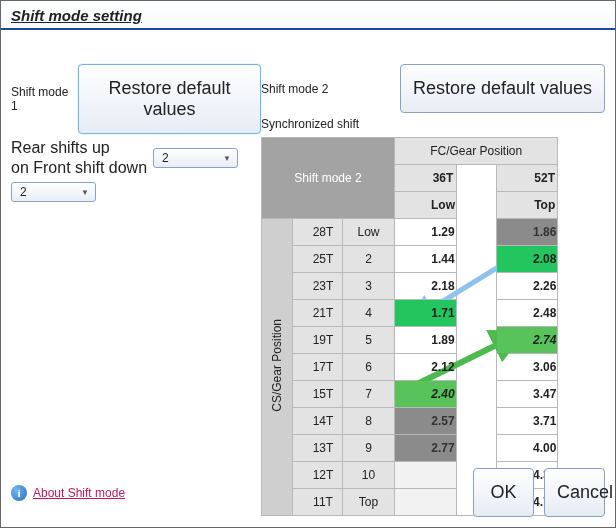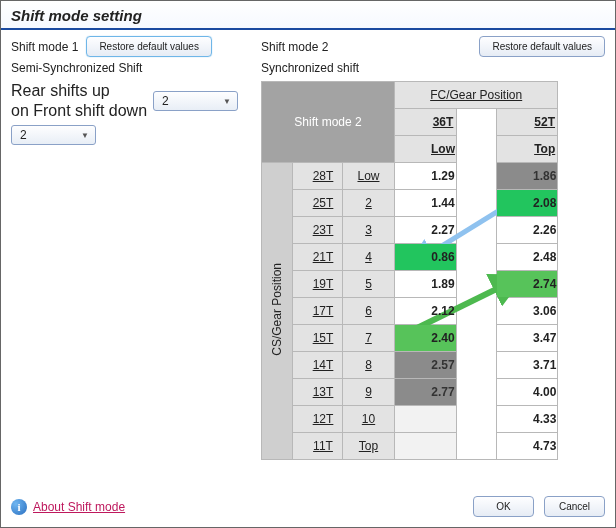--- a/index.html
+++ b/index.html
@@ -14,38 +14,40 @@
     border: 1px solid #666;
     position: relative;
   }
   .titlebar {
     padding: 6px 10px 4px 10px;
     font-size: 15px;
     font-weight: bold;
     font-style: italic;
     border-bottom: 2px solid #1a4aa0;
     background: linear-gradient(#fff,#f6f9ff);
+    text-decoration: underline;
   }
   .columns {
     display: flex;
     padding: 6px 10px 0 10px;
   }
   .col-left { width: 250px; }
   .col-right { flex:1; }
   .mode-head {
     display:flex;
     align-items:center;
     gap:8px;
     margin-bottom:4px;
+    margin-top:28px;
   }
   .mode-label { font-size:12px; }
   .btn {
     display:inline-block;
-    padding:4px 12px;
-    font-size:10px;
+    padding:13px 12px;
+    font-size:18px;
     border:1px solid #8aa1c7;
     border-radius:4px;
     background: linear-gradient(#fefeff,#e6ecf5);
     cursor:pointer;
     text-align:center;
   }
   .btn-highlight {
     border:1px solid #6fb6e8;
     box-shadow:0 0 1px #6fb6e8;
   }
@@ -93,40 +95,39 @@
     height:27px;
   }
   .hdr-block {
     background:#a3a3a3;
     color:#fff;
     font-weight:normal;
     font-size:13px;
   }
   .sub-hdr {
     background:#e3e3e3;
-    text-decoration:underline;
   }
   .side-hdr {
     background:#cfcfcf;
     width:28px;
   }
   .vtext {
     writing-mode: vertical-rl;
     transform: rotate(180deg);
     font-size:12px;
     letter-spacing:0;
     display:inline-block;
   }
   td.cs { width:50px;padding-left:12px; }
   td.idx { width:52px; }
   td.val { width:41px; font-weight:bold; position:relative;padding-left:36px; }
   td.gap { width:40px; border-top:none; border-bottom:none; background:#fff; }
   td.val.dim { background:#8b8b8b; color:#333; }
   td.val.hl-blue { background:#22c55e; }
-  td.val.hl-green { background:#57c35a; }
+  td.val.hl-green { background:#57c35a;font-style:italic; }
   td.val.empty { background:#f2f2f2; font-weight:normal; }
   
   .arrow {
     position:absolute;
     pointer-events:none;
   }
   
   .footer {
     position:absolute;
     left:0; right:0; bottom:0;
@@ -163,21 +164,20 @@
 
 <div class="titlebar">Shift mode setting</div>
 
 <div class="columns">
 
   <div class="col-left">
     <div class="mode-head">
       <span class="mode-label">Shift mode 1</span>
       <span class="btn btn-highlight">Restore default values</span>
     </div>
-    <div class="subtitle">Semi-Synchronized Shift</div>
     <div class="field-row">
       <div class="field-label" style="white-space:pre-line">Rear shifts up
 on Front shift down</div>
       <div class="select">
         <span>2</span>
         <span class="caret">▼</span>
       </div>
     </div>
     <div class="field-row">
       <div class="select">
@@ -238,27 +238,27 @@
         </tr>
         <tr>
           <td class="cs sub-hdr">25T</td>
           <td class="idx sub-hdr">2</td>
           <td class="val">1.44</td>
           <td class="val hl-blue" style="position:relative">2.08</td>
         </tr>
         <tr>
           <td class="cs sub-hdr">23T</td>
           <td class="idx sub-hdr">3</td>
-          <td class="val">2.27</td>
+          <td class="val">2.18</td>
           <td class="val">2.26</td>
         </tr>
         <tr>
           <td class="cs sub-hdr">21T</td>
           <td class="idx sub-hdr">4</td>
-          <td class="val hl-blue">0.86</td>
+          <td class="val hl-blue">1.71</td>
           <td class="val">2.48</td>
         </tr>
         <tr>
           <td class="cs sub-hdr">19T</td>
           <td class="idx sub-hdr">5</td>
           <td class="val">1.89</td>
           <td class="val hl-green" style="position:relative">2.74</td>
         </tr>
         <tr>
           <td class="cs sub-hdr">17T</td>

